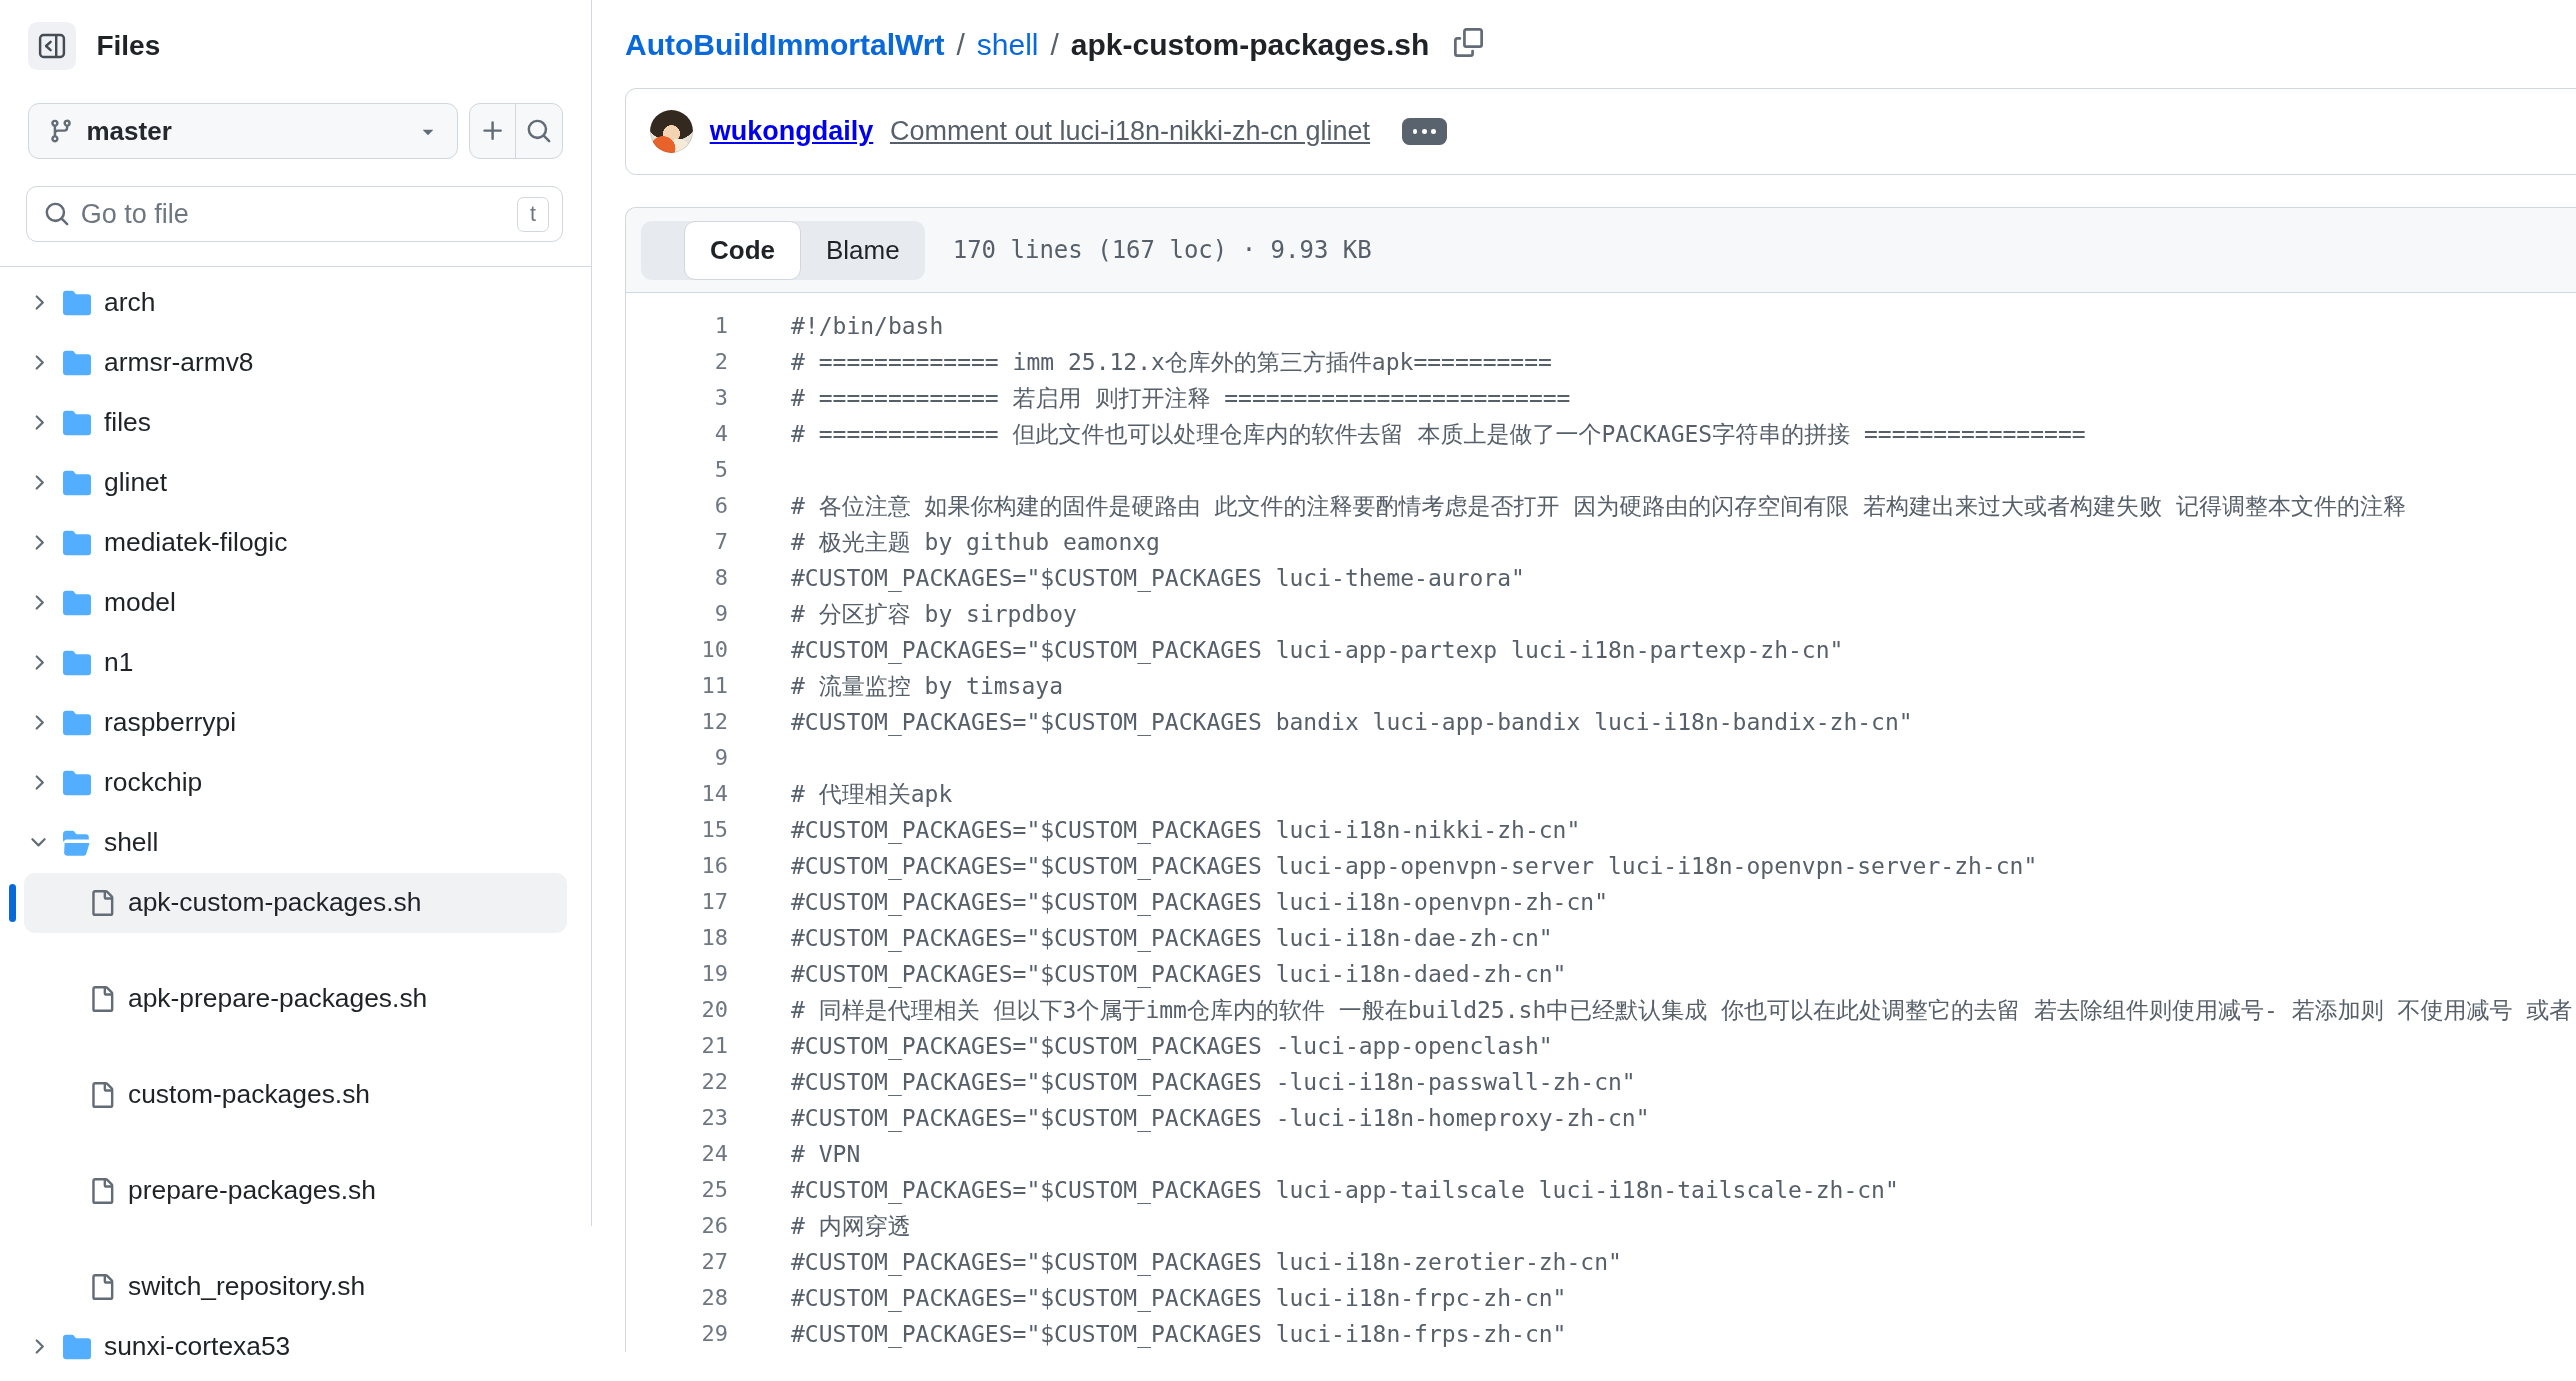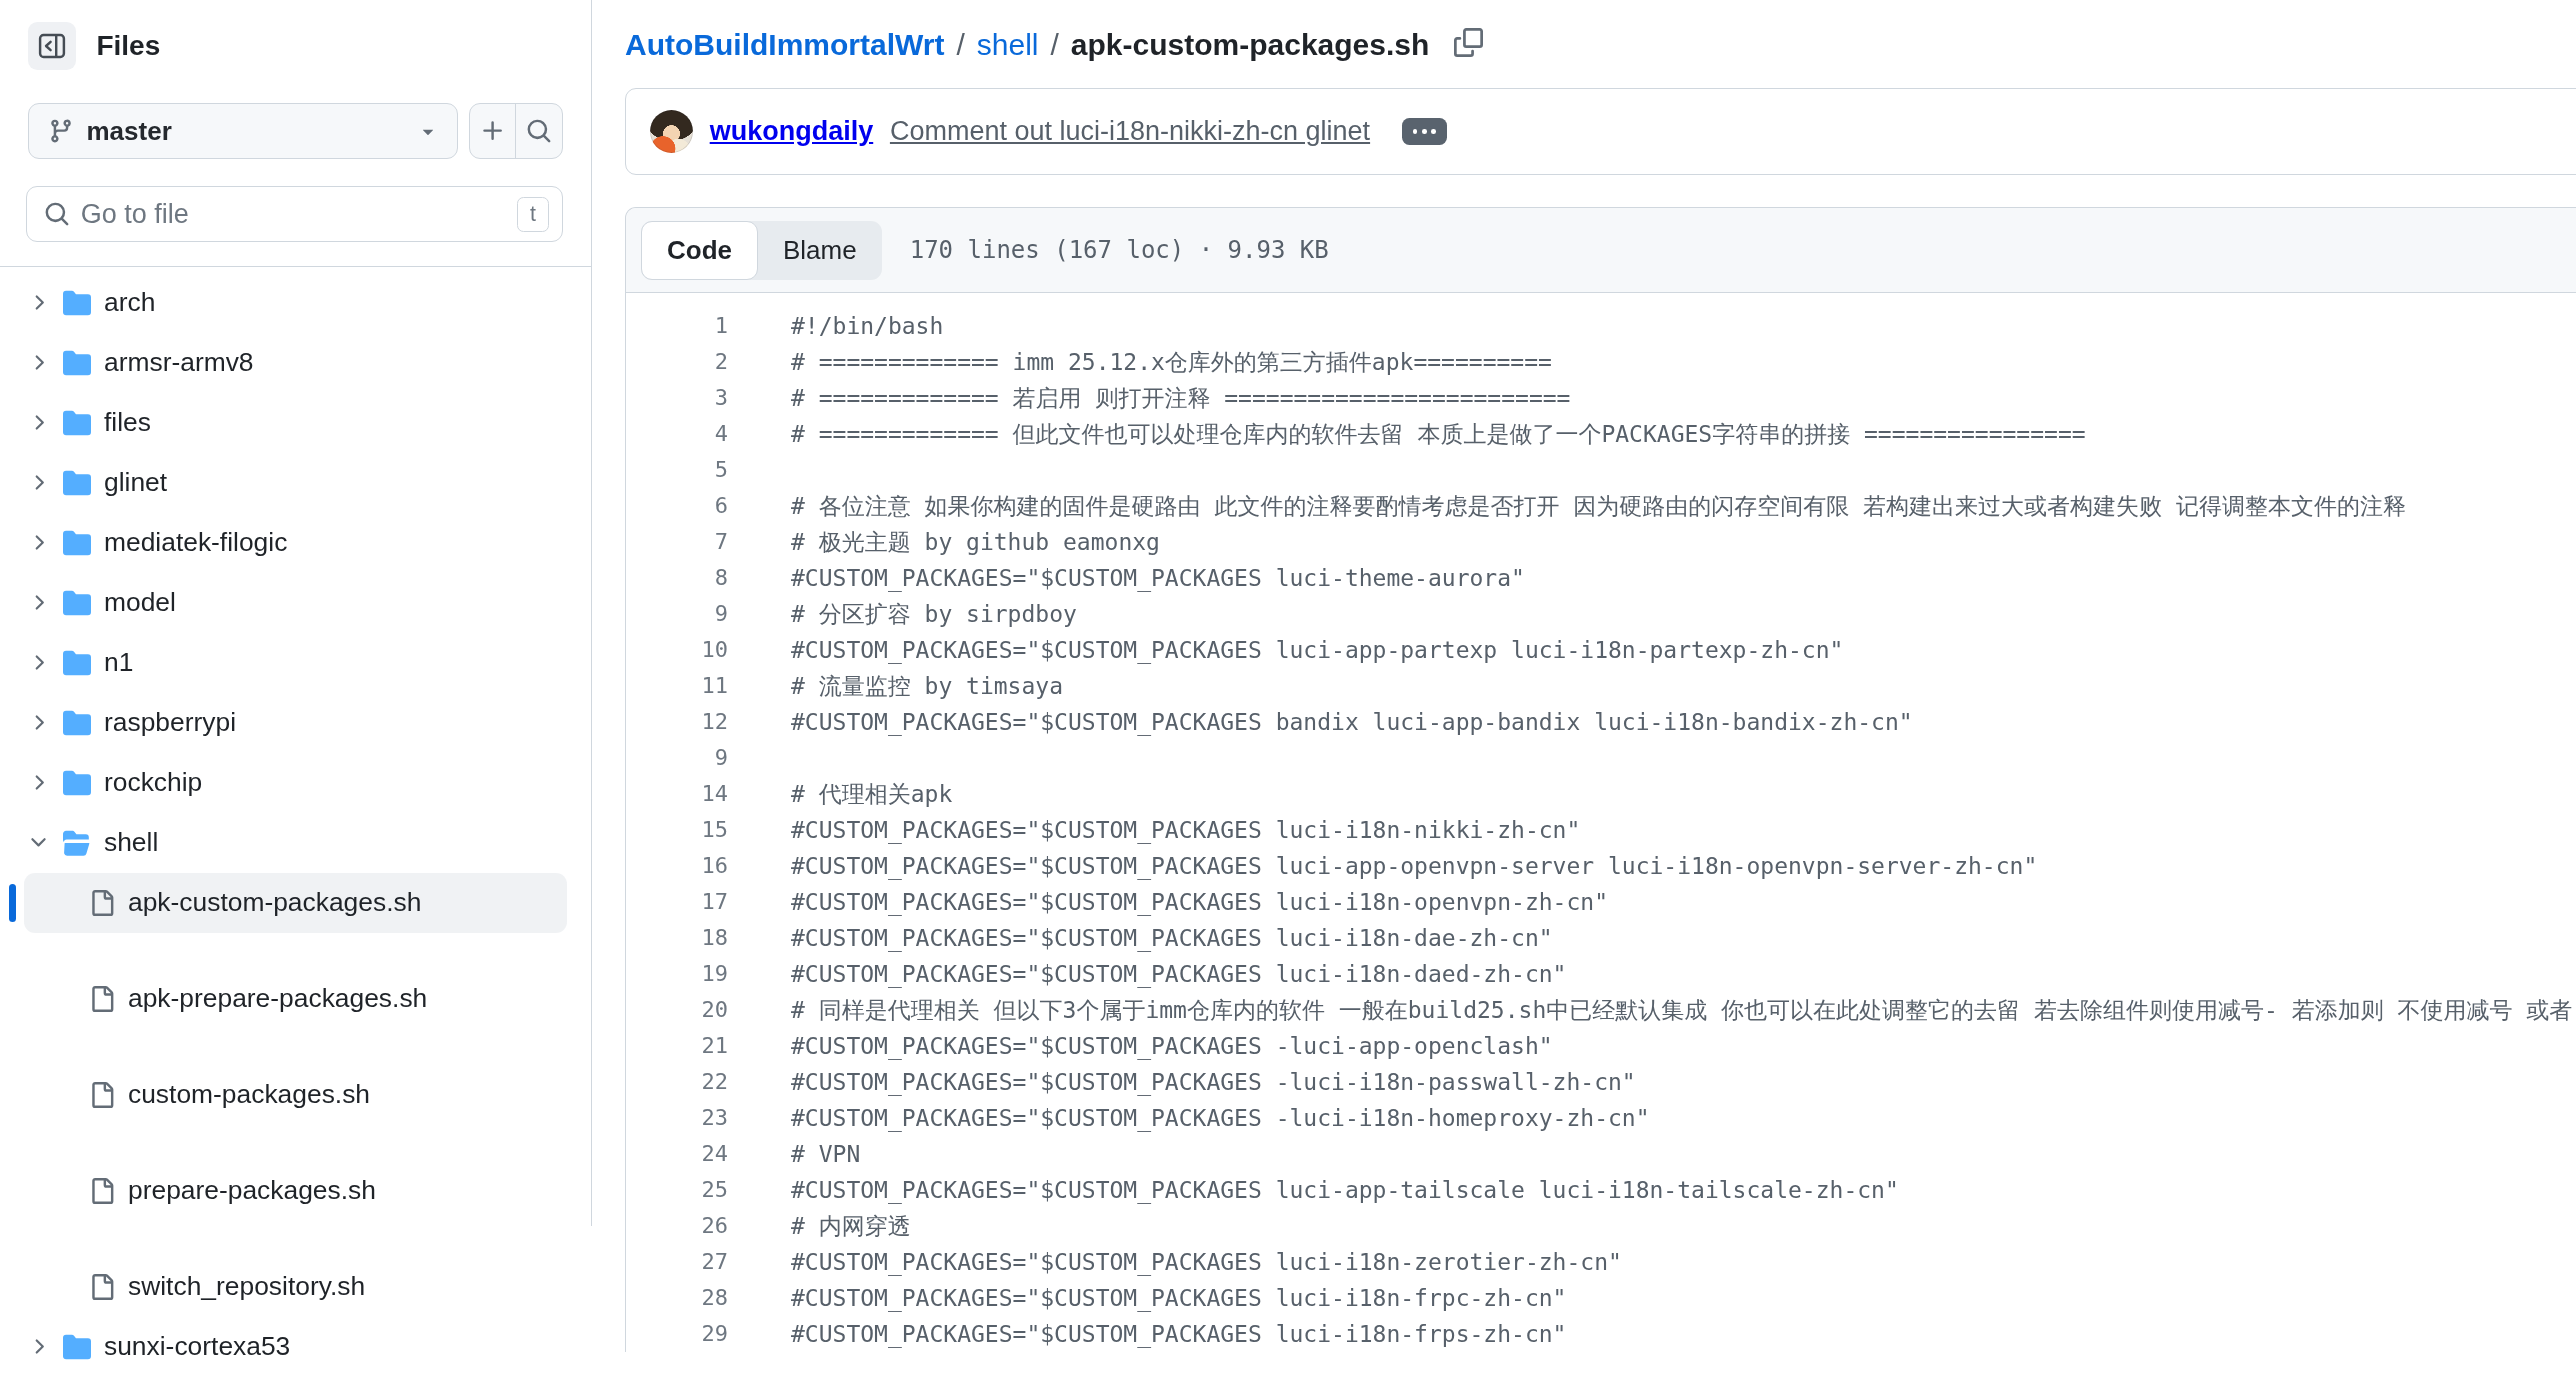--- a/index.html
+++ b/index.html
@@ -63,21 +63,21 @@
     background:#59636e; display:flex; align-items:center; justify-content:center; gap:4.6px; cursor:pointer; }
   .ellipsis-btn i { width:4.6px; height:4.6px; border-radius:50%; background:#fff; }
 
   .code-box { margin:32px 0 0 32px; width:2133px; border:1.9px solid #d0d7de;
     border-bottom:none; border-radius:11px 11px 0 0; overflow:hidden; }
   .code-head { height:85px; background:#f6f8fa; border-bottom:1.9px solid #d0d7de;
     display:flex; align-items:center; padding:0 15px; }
   .seg { display:flex; background:rgba(175,184,193,.2); border-radius:11px; height:59px; }
   .seg .tab { display:flex; align-items:center; padding:0 25px; font-size:26px; cursor:pointer;
     color:#1f2328; border-radius:11px; }
-  .seg .tab.active { background:#fff; border:1.9px solid #d0d7de; font-weight:700; }
+  .seg .tab.active { background:#fff; border:1.9px solid #d0d7de; font-weight:700;margin-left:43px; }
   .file-meta { margin-left:28px; font-size:24px; color:#57606a; }
 
   .code-body { padding-top:15px; background:#fff; }
   .cline { display:flex; line-height:36px; font-size:23px; }
   .cline .ln { width:102px; text-align:right; color:#6e7781; flex:none; cursor:pointer; font-size:22px; }
   .cline .ct { padding-left:63px; white-space:pre; color:#57606a; }
 
   svg { display:block; }
 </style>
 </head>

